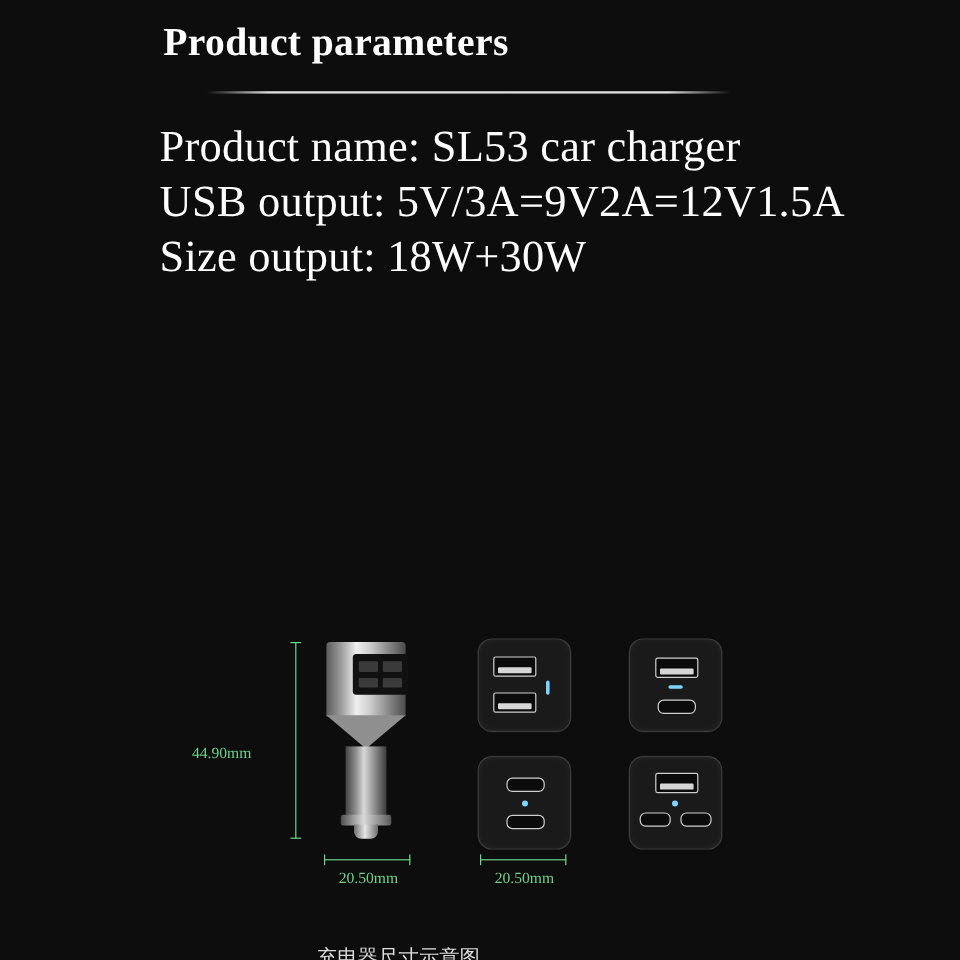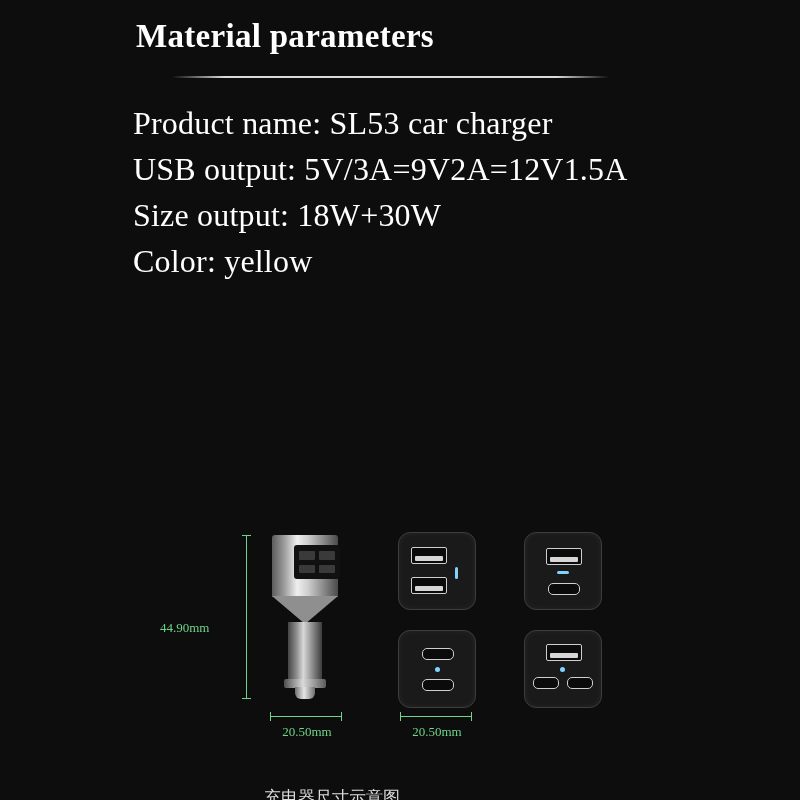--- a/index.html
+++ b/index.html
@@ -42,21 +42,21 @@
   }
 
   
   .specs {
     position: absolute;
     left: 133px;
     top: 100px;
     width: 640px;
   }
   .spec-line {
-    font-size: 32px;
+    font-size: 37px;
     line-height: 46px;
     color: #ffffff;
     white-space: nowrap;
     letter-spacing: 0.2px;
   }
 
   
   .diagram {
     position: absolute;
     left: 150px;
@@ -296,28 +296,27 @@
     white-space: nowrap;
     overflow: hidden;
     height: 14px;
   }
 </style>
 </head>
 <body>
 
 <div class="page">
 
-  <div class="title">Material parameters</div>
+  <div class="title">Product parameters</div>
   <div class="title-rule"></div>
 
   <div class="specs">
     <div class="spec-line">Product name: SL53 car charger</div>
     <div class="spec-line">USB output: 5V/3A=9V2A=12V1.5A</div>
     <div class="spec-line">Size output: 18W+30W</div>
-    <div class="spec-line">Color: yellow</div>
   </div>
 
   <div class="diagram">
 
     <div class="side-view">
       <div class="charger-body">
         <div class="charger-face">
           <div class="charger-slot" style="left:5px; top:6px; width:16px; height:9px;"></div>
           <div class="charger-slot" style="left:25px; top:6px; width:16px; height:9px;"></div>
           <div class="charger-slot" style="left:5px; top:20px; width:16px; height:8px;"></div>

